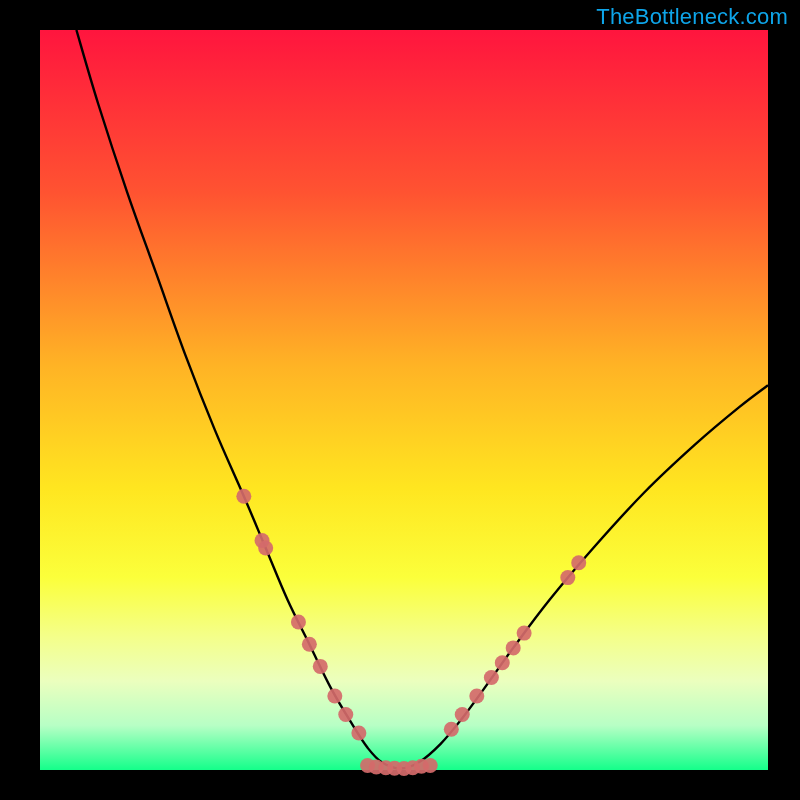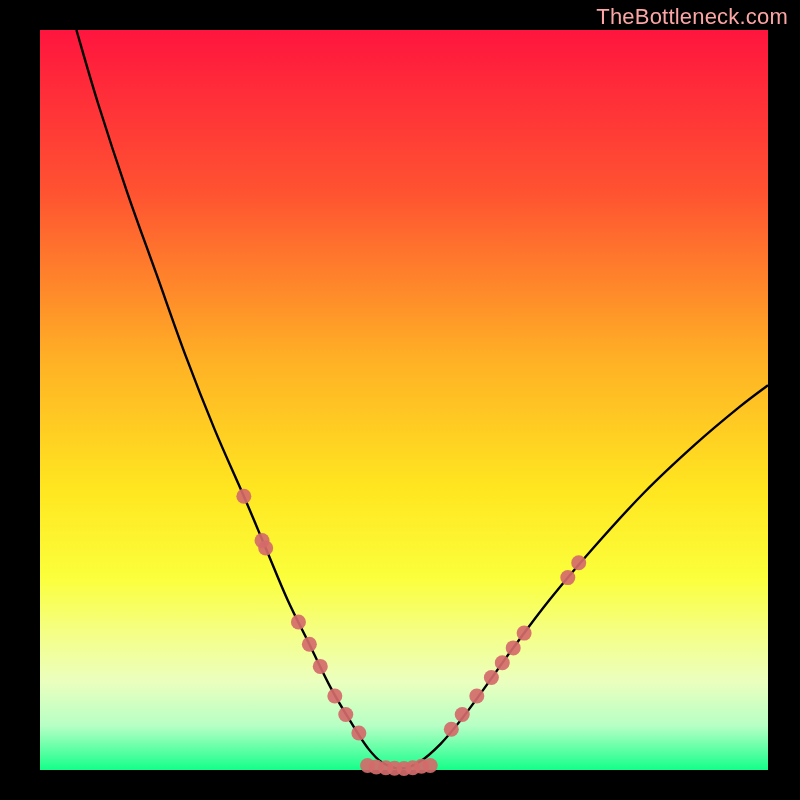--- a/index.html
+++ b/index.html
@@ -14,21 +14,21 @@
   .frame {
     width: 800px;
     height: 800px;
     position: relative;
     background: #000;
   }
   .watermark {
     position: absolute;
     top: 4px;
     right: 12px;
-    color: #fca5a5;
+    color: #0ea5e9;
     font-size: 22px;
     font-weight: 500;
     letter-spacing: 0.2px;
     z-index: 3;
   }
   svg.plot {
     position: absolute;
     left: 0;
     top: 0;
   }

